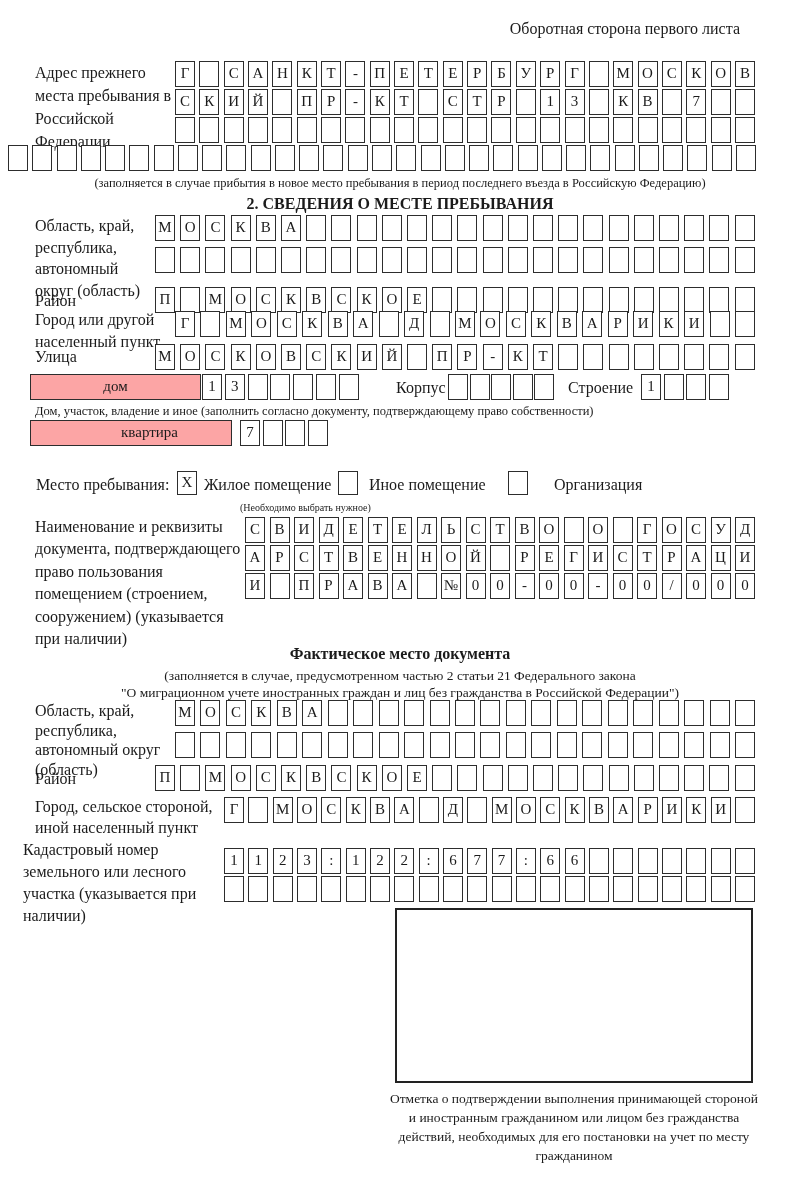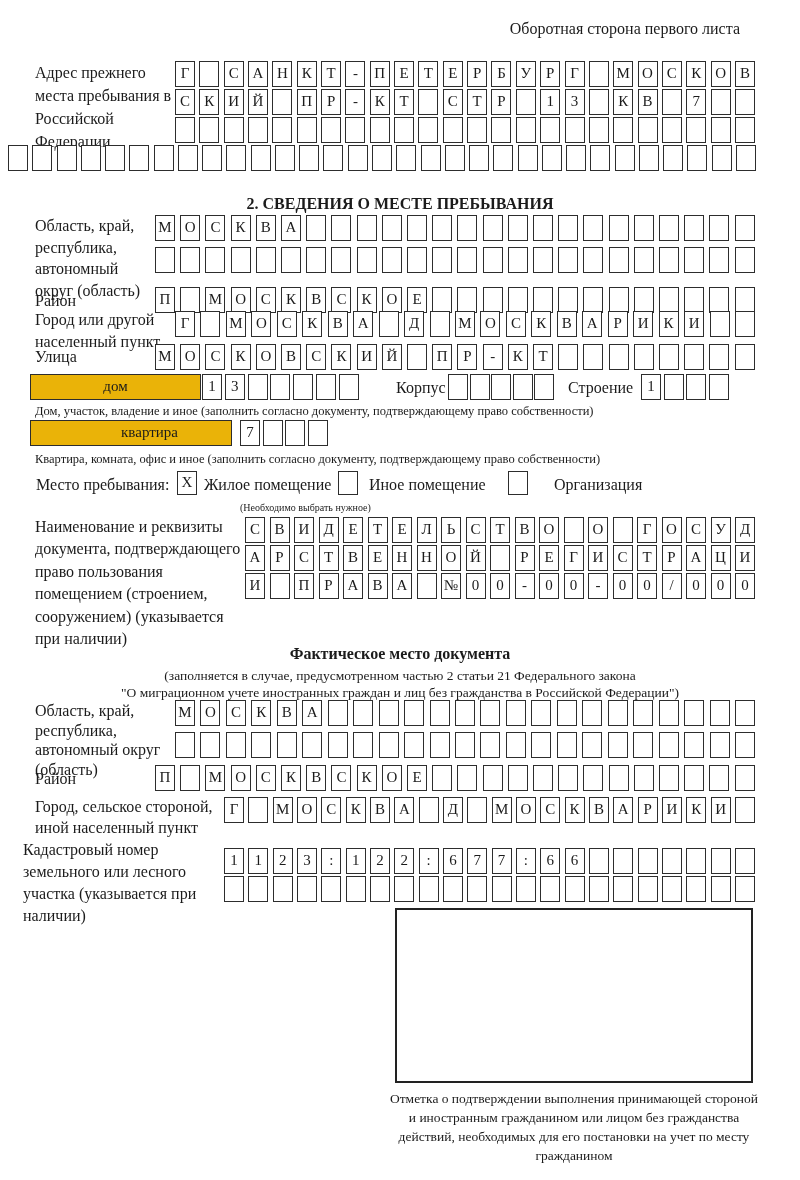--- a/index.html
+++ b/index.html
@@ -16,21 +16,21 @@
     box-sizing:border-box;flex:0 0 20px;width:20px;height:26px;
     border:1.5px solid #2d2d2d;text-align:center;font-size:15px;line-height:23px;
     background:#fff;
   }
   .cellbox{
     position:absolute;box-sizing:border-box;width:20px;height:24px;
     border:1.5px solid #2d2d2d;text-align:center;font-size:15px;line-height:21px;background:#fff;
   }
   .widebox{
     position:absolute;box-sizing:border-box;height:26px;border:1.5px solid #2d2d2d;
-    text-align:center;font-size:15px;line-height:23px;background:#eab308;
+    text-align:center;font-size:15px;line-height:23px;background:#fca5a5;
   }
   .stampbox{position:absolute;box-sizing:border-box;border:2px solid #222;background:#fff;}
 </style>
 </head>
 <body>
 
 <div class="page">
 
   <div class="lbl" style="left:340px;top:18px;width:400px;text-align:right;">Оборотная сторона первого листа</div>
 
@@ -139,20 +139,21 @@
       <span class="cell"></span>
       <span class="cell"></span>
       <span class="cell"></span>
       <span class="cell"></span>
       <span class="cell"></span>
       <span class="cell"></span>
       <span class="cell"></span>
       <span class="cell"></span>
       <span class="cell"></span>
     </div>
+  <div class="note center" style="left:0;top:175px;width:800px;">(заполняется в случае прибытия в новое место пребывания в период последнего въезда в Российскую Федерацию)</div>
 
   <div class="lbl bold center" style="left:0;top:193px;width:800px;">2. СВЕДЕНИЯ О МЕСТЕ ПРЕБЫВАНИЯ</div>
 
   <div class="lbl" style="left:35px;top:215px;width:112px;line-height:21.5px;">Область, край, республика, автономный округ (область)</div>
   <div class="boxrow" style="left:155px;top:215px;width:600px;">
       <span class="cell">М</span>
       <span class="cell">О</span>
       <span class="cell">С</span>
       <span class="cell">К</span>
       <span class="cell">В</span>
@@ -313,21 +314,20 @@
     </div>
   <div class="note" style="left:35px;top:403px;">Дом, участок, владение и иное (заполнить согласно документу, подтверждающему право собственности)</div>
 
   <div class="widebox" style="left:30px;top:420px;width:202px;padding-left:37px;">квартира</div>
   <div class="boxrow" style="left:240px;top:420px;width:88px;">
       <span class="cell">7</span>
       <span class="cell"></span>
       <span class="cell"></span>
       <span class="cell"></span>
     </div>
-  <div class="note" style="left:35px;top:451px;">Квартира, комната, офис и иное (заполнить согласно документу, подтверждающему право собственности)</div>
 
   <div class="lbl" style="left:36px;top:474px;">Место пребывания:</div>
   <div class="cellbox" style="left:177px;top:471px;">X</div>
   <div class="lbl" style="left:204px;top:474px;">Жилое помещение</div>
   <div class="cellbox" style="left:338px;top:471px;"></div>
   <div class="lbl" style="left:369px;top:474px;">Иное помещение</div>
   <div class="cellbox" style="left:508px;top:471px;"></div>
   <div class="lbl" style="left:554px;top:474px;">Организация</div>
   <div class="lbl" style="left:240px;top:497px;font-size:10px;">(Необходимо выбрать нужное)</div>
 

